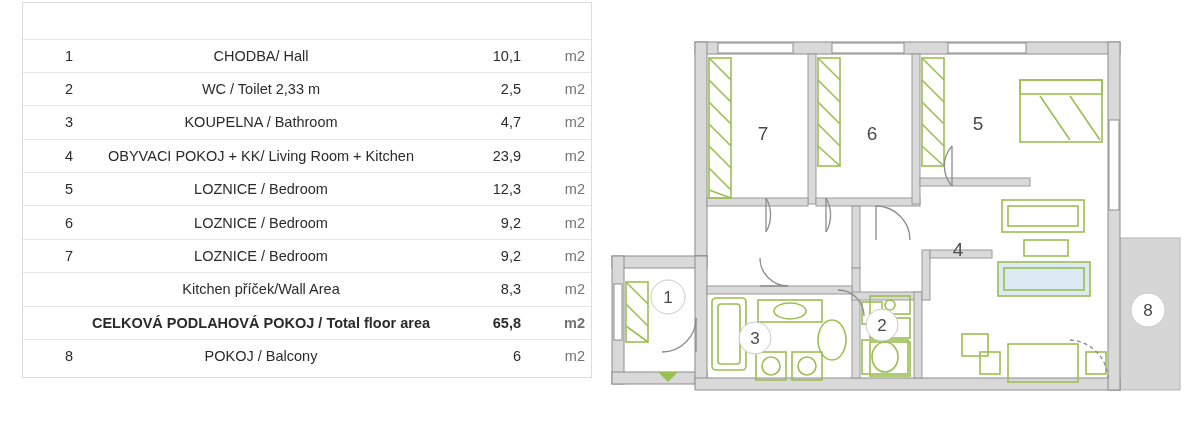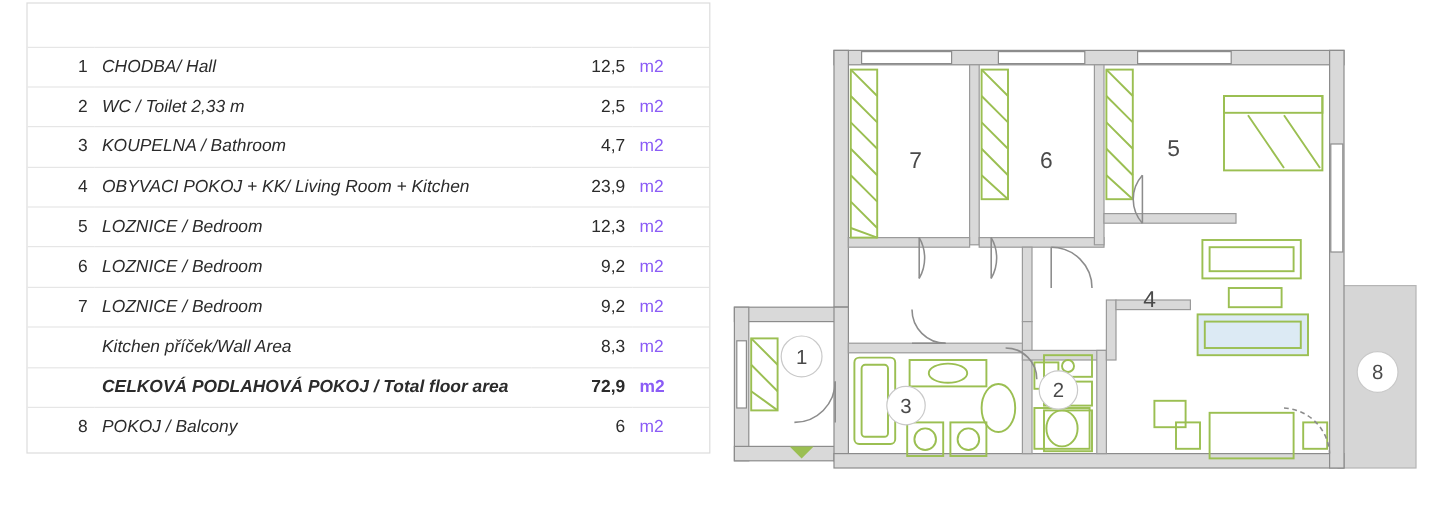--- a/index.html
+++ b/index.html
@@ -52,34 +52,33 @@
   table.schedule tr:last-child td {
     border-bottom: none;
   }
   td.num {
     width: 44px;
     text-align: right;
     padding-right: 12px;
     color: #2b2b2b;
   }
   td.name {
-    text-align: left;
+    text-align: center;
     padding-left: 10px;
-    font-style: italic;
   }
   td.area {
     width: 72px;
     text-align: right;
     padding-right: 10px;
   }
   td.unit {
     width: 52px;
-    text-align: left;
+    text-align: right;
     padding-left: 6px;
-    color: #8b5cf6;
+    color: #737373;
   }
   tr.total td {
     font-weight: bold;
   }
   tr.header-row td {
     border-bottom: 1px solid #e6e6e6;
   }
 
   
   .plan {
@@ -114,21 +113,21 @@
         <tr class="header-row">
           <td class="num"></td>
           <td class="name"></td>
           <td class="area"></td>
           <td class="unit"></td>
         </tr>
 
         <tr>
           <td class="num">1</td>
           <td class="name">CHODBA/ Hall</td>
-          <td class="area">12,5</td>
+          <td class="area">10,1</td>
           <td class="unit">m2</td>
         </tr>
         <tr>
           <td class="num">2</td>
           <td class="name">WC / Toilet 2,33 m</td>
           <td class="area">2,5</td>
           <td class="unit">m2</td>
         </tr>
         <tr>
           <td class="num">3</td>
@@ -162,21 +161,21 @@
         </tr>
         <tr>
           <td class="num"></td>
           <td class="name">Kitchen příček/Wall Area</td>
           <td class="area">8,3</td>
           <td class="unit">m2</td>
         </tr>
         <tr class="total">
           <td class="num"></td>
           <td class="name">CELKOVÁ PODLAHOVÁ POKOJ / Total floor area</td>
-          <td class="area">72,9</td>
+          <td class="area">65,8</td>
           <td class="unit">m2</td>
         </tr>
         <tr>
           <td class="num">8</td>
           <td class="name">POKOJ / Balcony</td>
           <td class="area">6</td>
           <td class="unit">m2</td>
         </tr>
       </tbody>
     </table>

